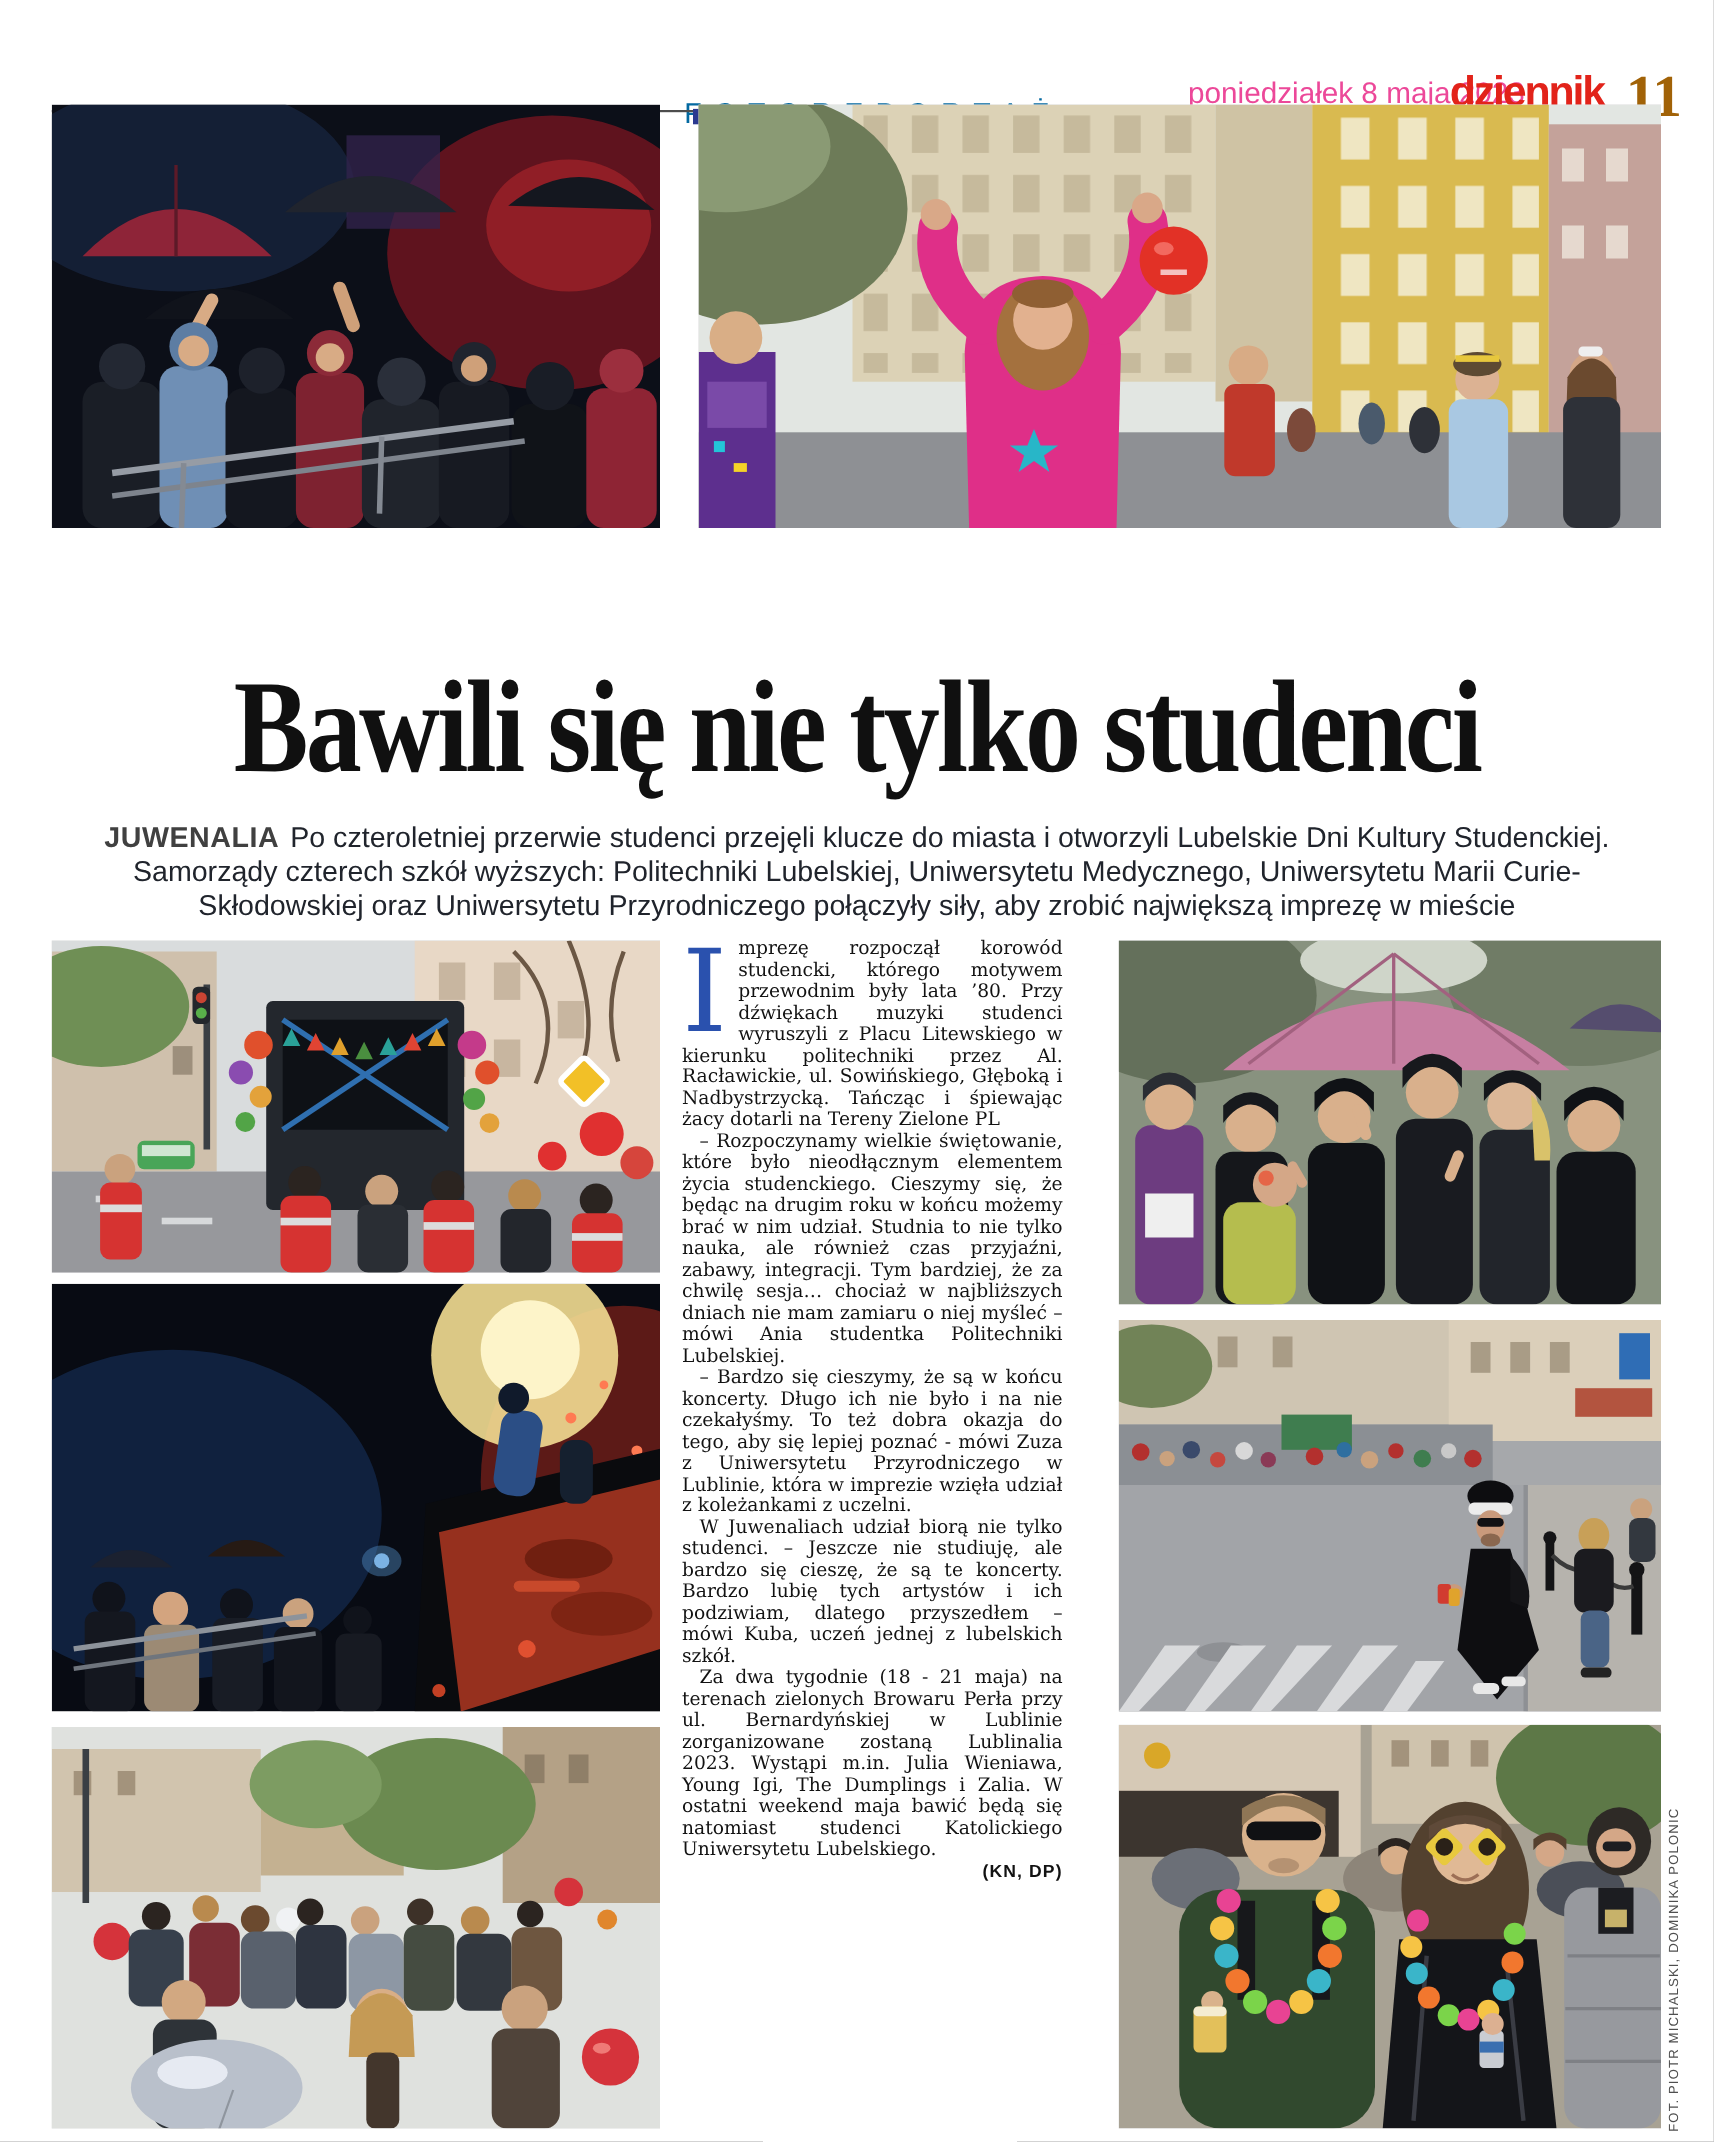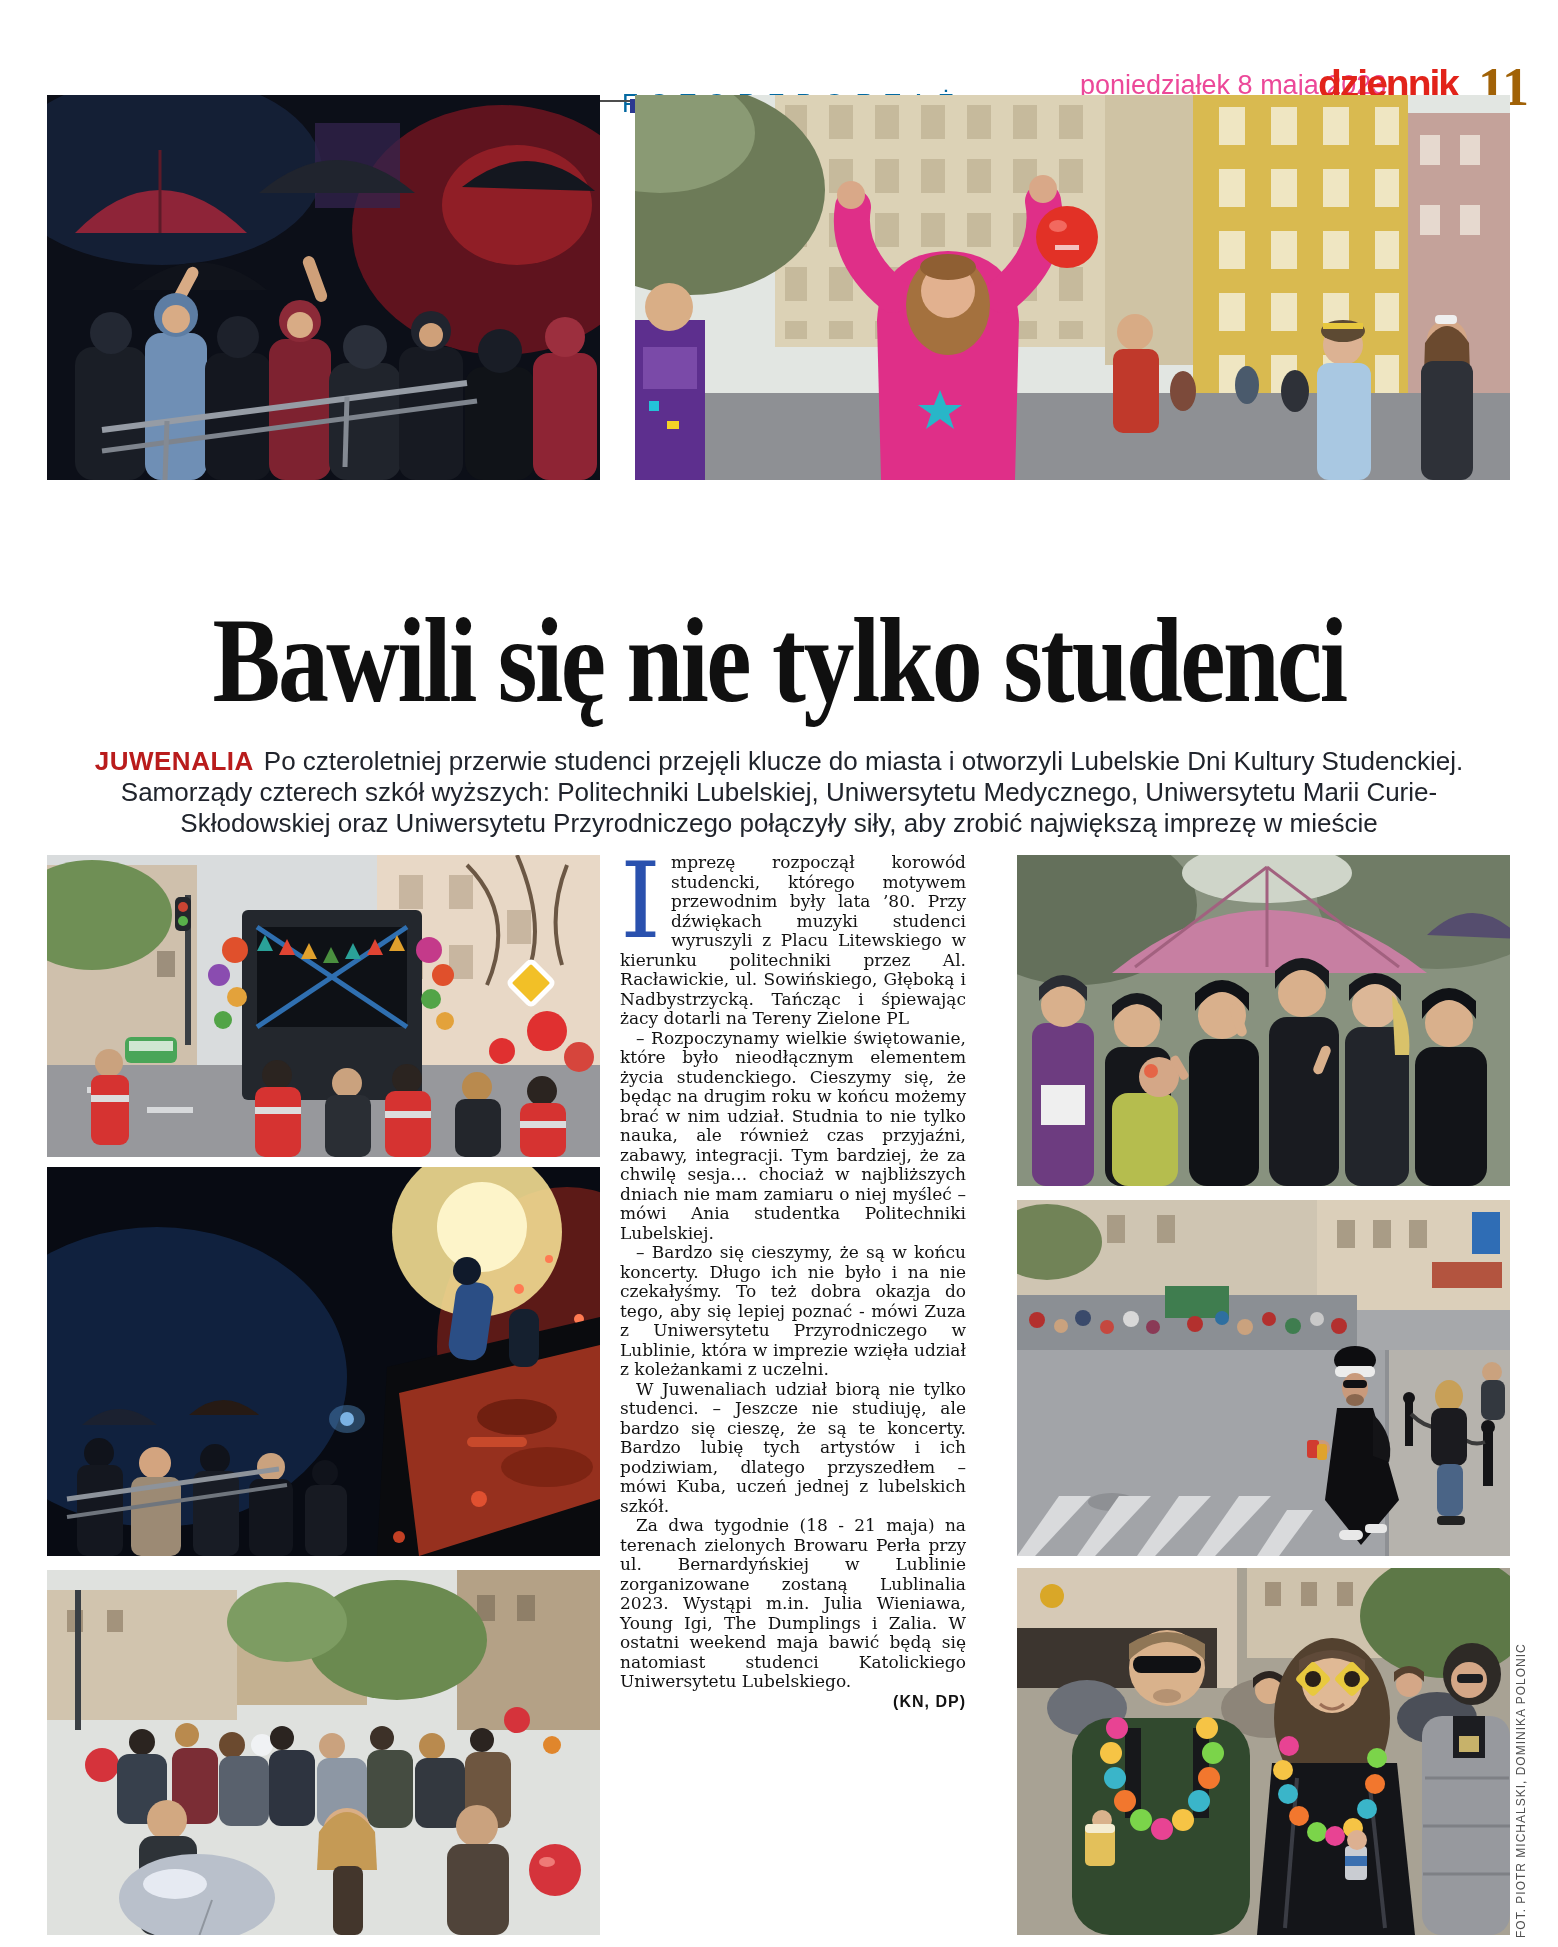--- a/index.html
+++ b/index.html
@@ -28,21 +28,21 @@
   #ph-l3{left:47px;top:1570px;width:553px;height:365px;}
   #ph-r1{left:1017px;top:855px;width:493px;height:331px;}
   #ph-r2{left:1017px;top:1200px;width:493px;height:356px;}
   #ph-r3{left:1017px;top:1568px;width:493px;height:367px;}
   
   .headline{position:absolute;left:0;top:592px;width:1558px;margin:0;text-align:center;
         font-family:"Liberation Serif",serif;font-weight:bold;font-size:120px;
         letter-spacing:-3px;color:#101010;white-space:nowrap;transform:scaleX(.85);}
   .lead{position:absolute;left:49px;top:746px;width:1460px;margin:0;text-align:center;
         font-size:26px;line-height:1.2;color:#20242c;}
-  .kicker{color:#b91c1c;font-weight:bold;margin-right:10px;letter-spacing:.5px;}
+  .kicker{color:#404040;font-weight:bold;margin-right:10px;letter-spacing:.5px;}
   
   .article{position:absolute;left:620px;top:853px;width:346px;
         font-family:"DejaVu Serif","Liberation Serif",serif;font-size:17px;
         line-height:19.5px;text-align:justify;color:#121212;}
   .article p{margin:0;text-indent:16px;}
   .article p.first{text-indent:0;}
   .dropcap{float:left;font-size:104px;line-height:84px;padding:6px 10px 0 0;
         color:#2a51ae;font-family:"DejaVu Serif",serif;}
   .byline{text-align:right;font-family:"Liberation Sans",sans-serif;font-weight:bold;
         font-size:16px;letter-spacing:1px;margin-top:3px;text-indent:0!important;}

